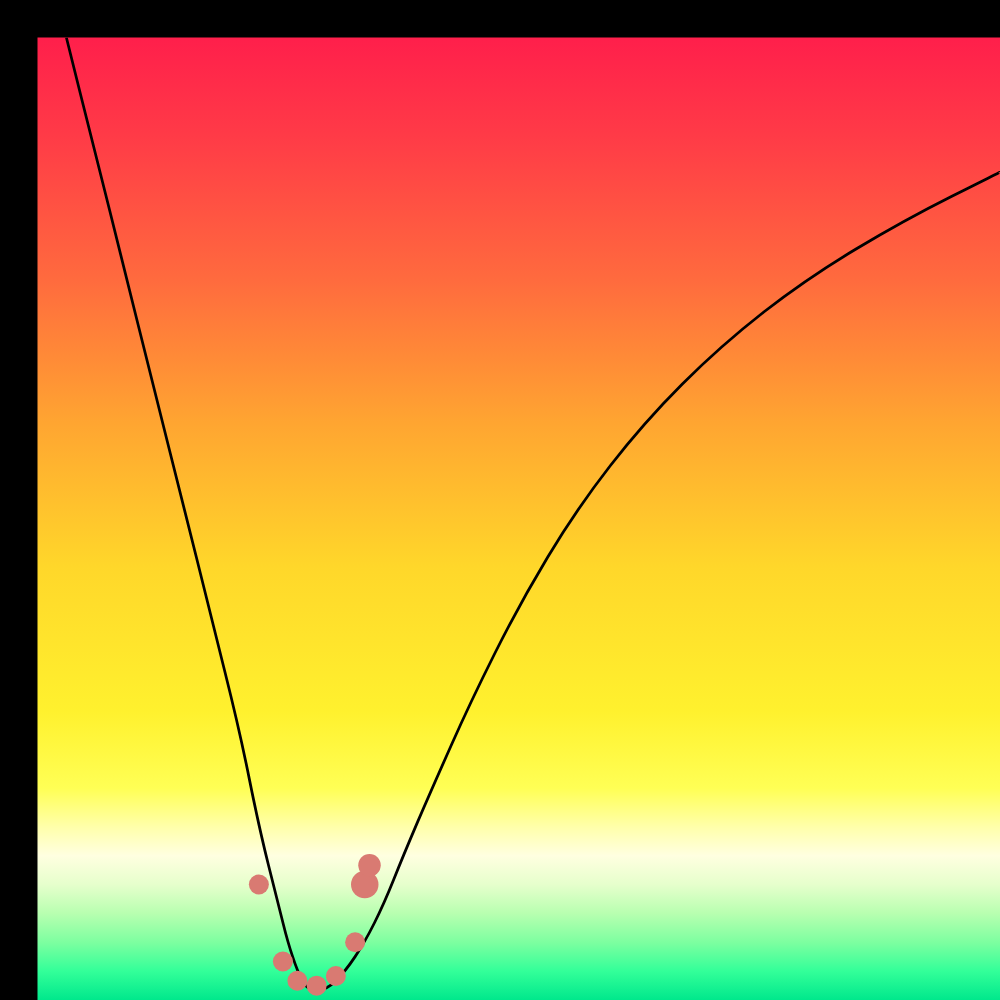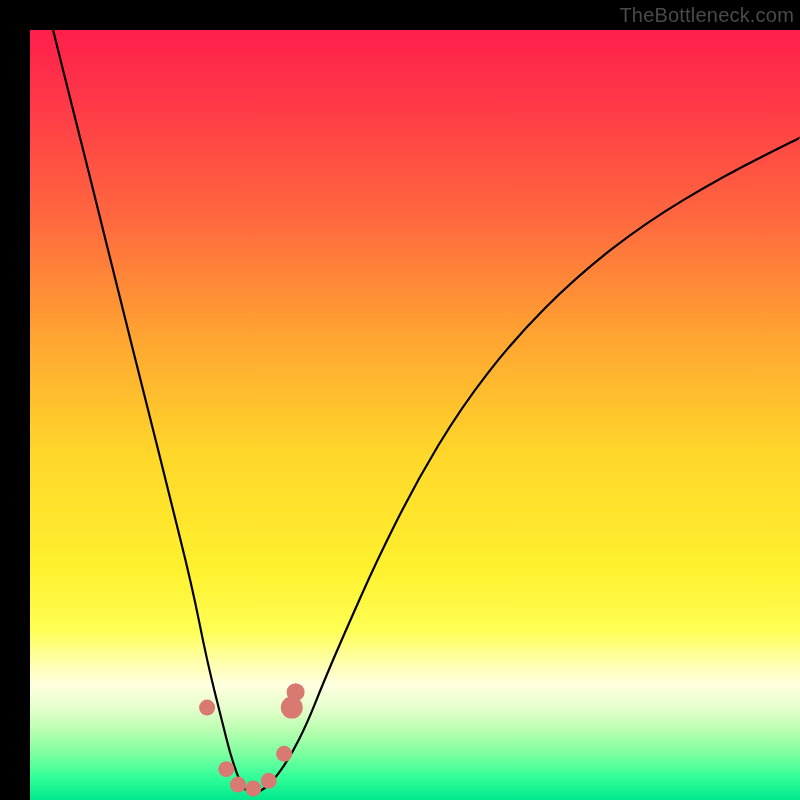--- a/index.html
+++ b/index.html
@@ -29,21 +29,20 @@
   }
   svg {
     display: block;
   }
 </style>
 </head>
 <body>
 
 <div class="frame">
 
-  <div class="watermark">TheBottleneck.com</div>
 
   <svg id="chart-svg" width="800" height="800" viewBox="0 0 800 800">
     <defs>
       <linearGradient id="bg-grad" x1="0" y1="0" x2="0" y2="1">
           <stop offset="0.0%" stop-color="#ff1f4b"></stop>
           <stop offset="10.0%" stop-color="#ff3a47"></stop>
           <stop offset="25.0%" stop-color="#ff6a3e"></stop>
           <stop offset="40.0%" stop-color="#ffa531"></stop>
           <stop offset="55.0%" stop-color="#ffd72a"></stop>
           <stop offset="70.0%" stop-color="#fff12e"></stop>

